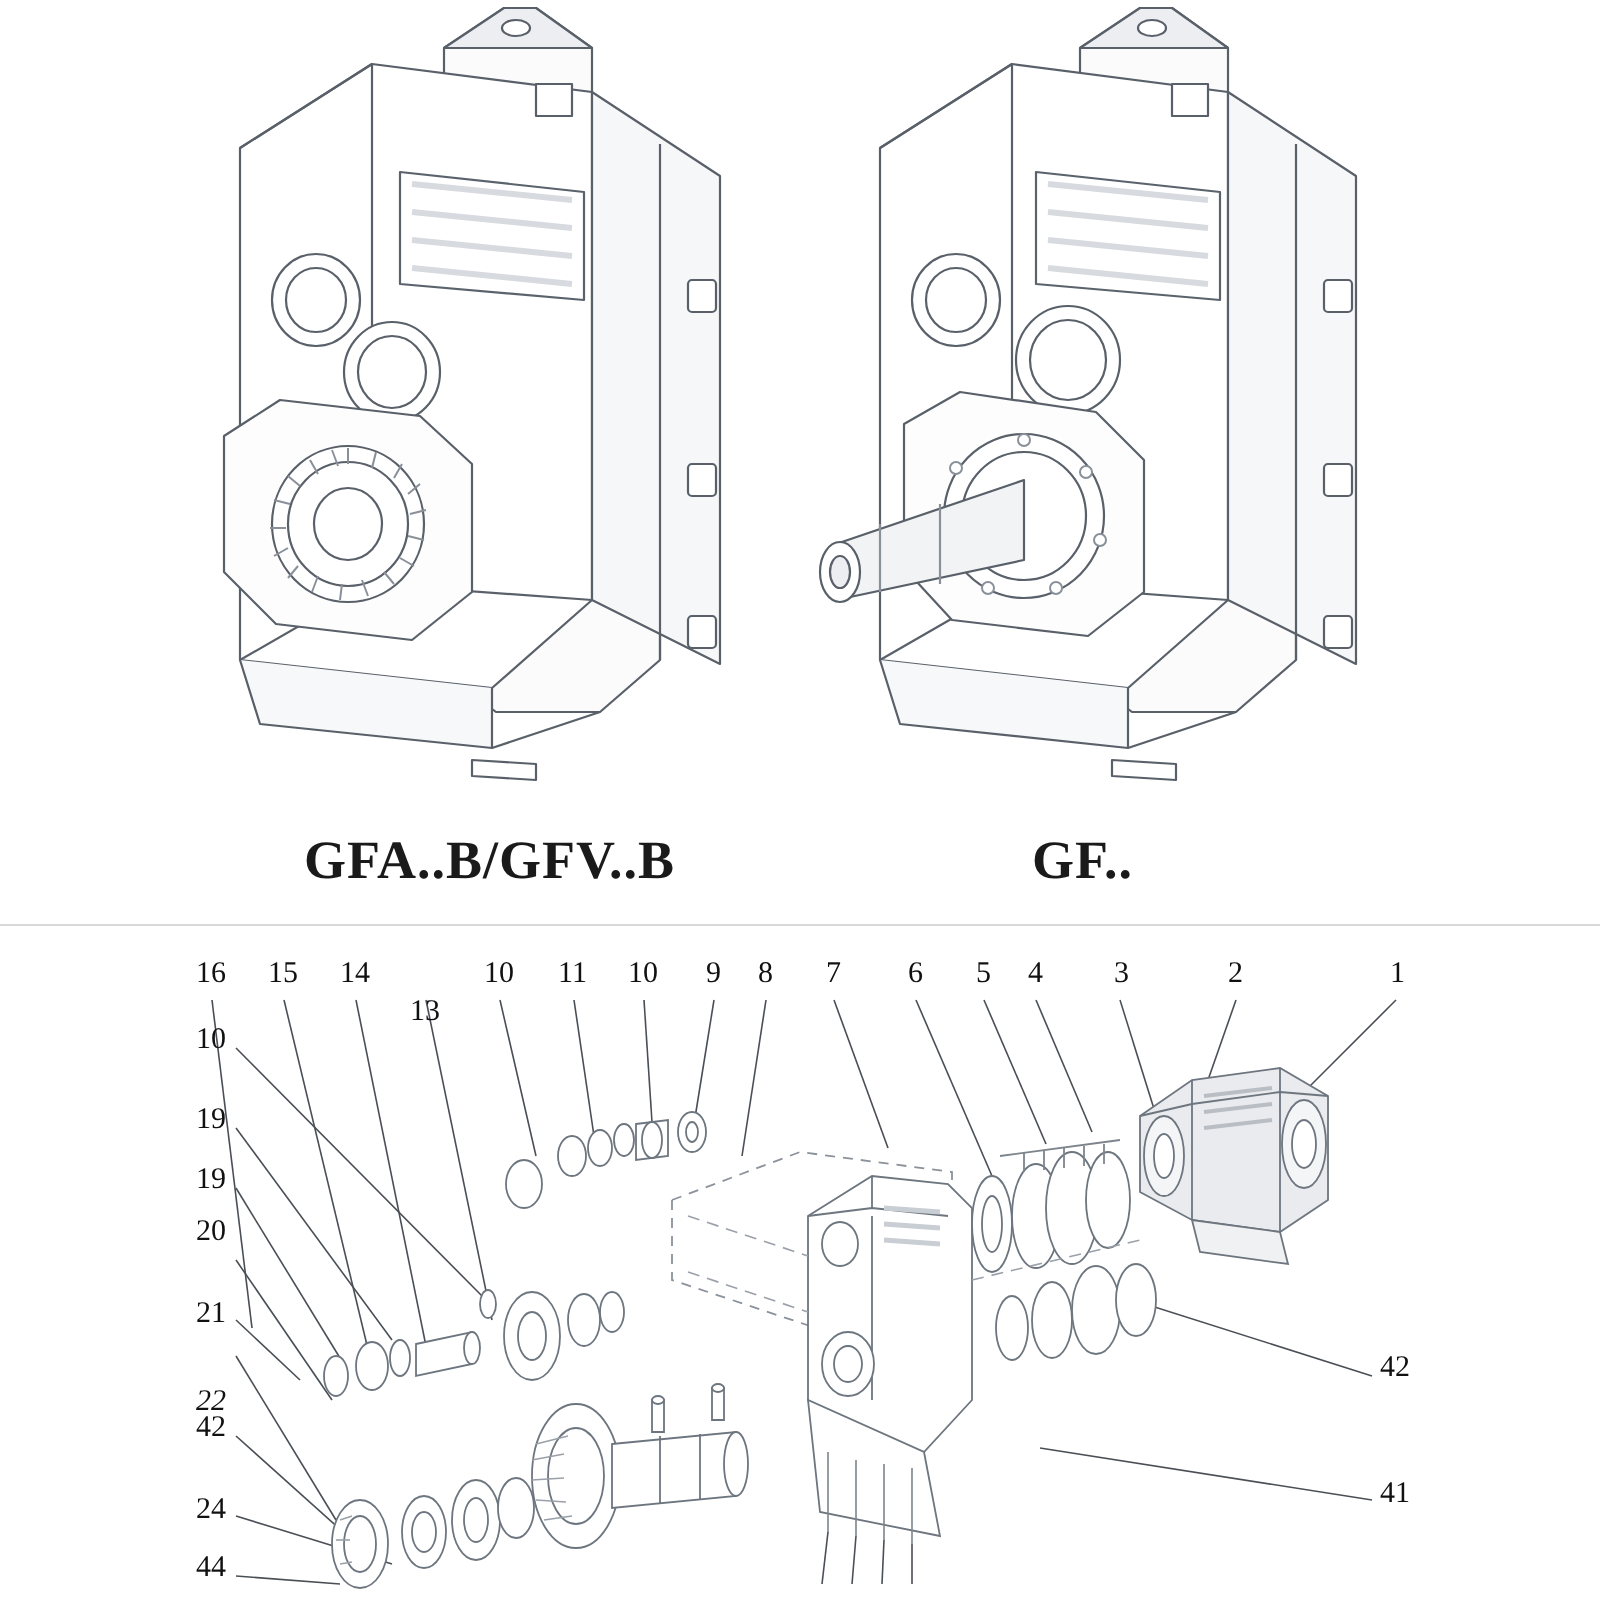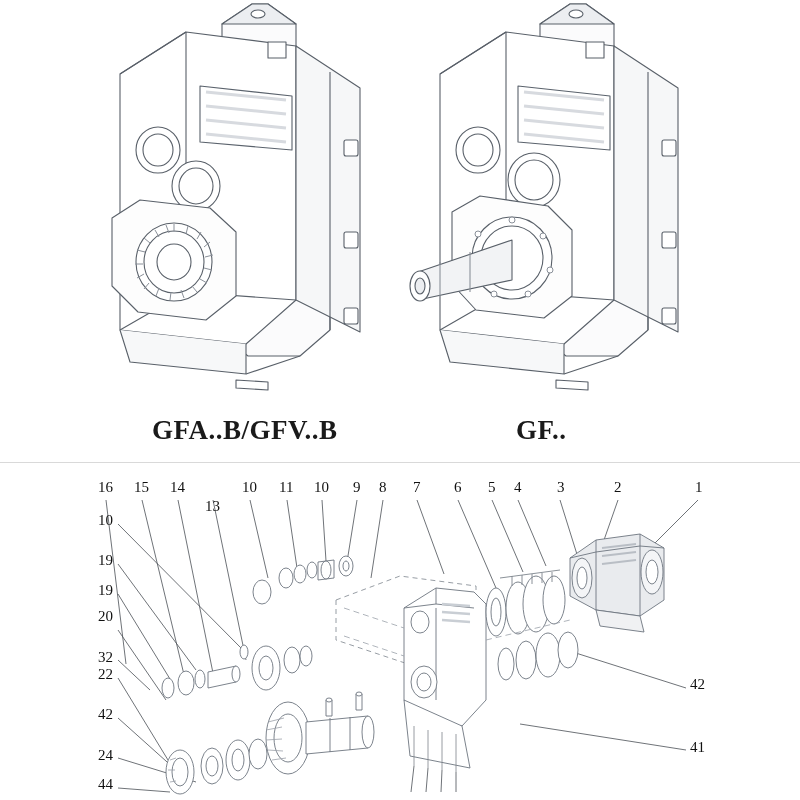--- a/index.html
+++ b/index.html
@@ -390,22 +390,22 @@
     <div class="label callout-num" style="left:557px; top:479px;">3</div>
     <div class="label callout-num" style="left:614px; top:479px;">2</div>
     <div class="label callout-num" style="left:695px; top:479px;">1</div>
   </div>
 
   <div>
     <div class="label callout-num" style="left:98px; top:512px;">10</div>
     <div class="label callout-num" style="left:98px; top:552px;">19</div>
     <div class="label callout-num" style="left:98px; top:582px;">19</div>
     <div class="label callout-num" style="left:98px; top:608px;">20</div>
-    <div class="label callout-num" style="left:98px; top:649px;">32</div>
-    <div class="label callout-num" style="left:98px; top:666px;">22</div>
+    <div class="label callout-num" style="left:98px; top:649px;">21</div>
+    <div class="label callout-num" style="left:98px; top:693px;font-style:italic;">22</div>
     <div class="label callout-num" style="left:98px; top:706px;">42</div>
     <div class="label callout-num" style="left:98px; top:747px;">24</div>
     <div class="label callout-num" style="left:98px; top:776px;">44</div>
   </div>
 
   <div>
     <div class="label callout-num" style="left:690px; top:676px;">42</div>
     <div class="label callout-num" style="left:690px; top:739px;">41</div>
   </div>
 

